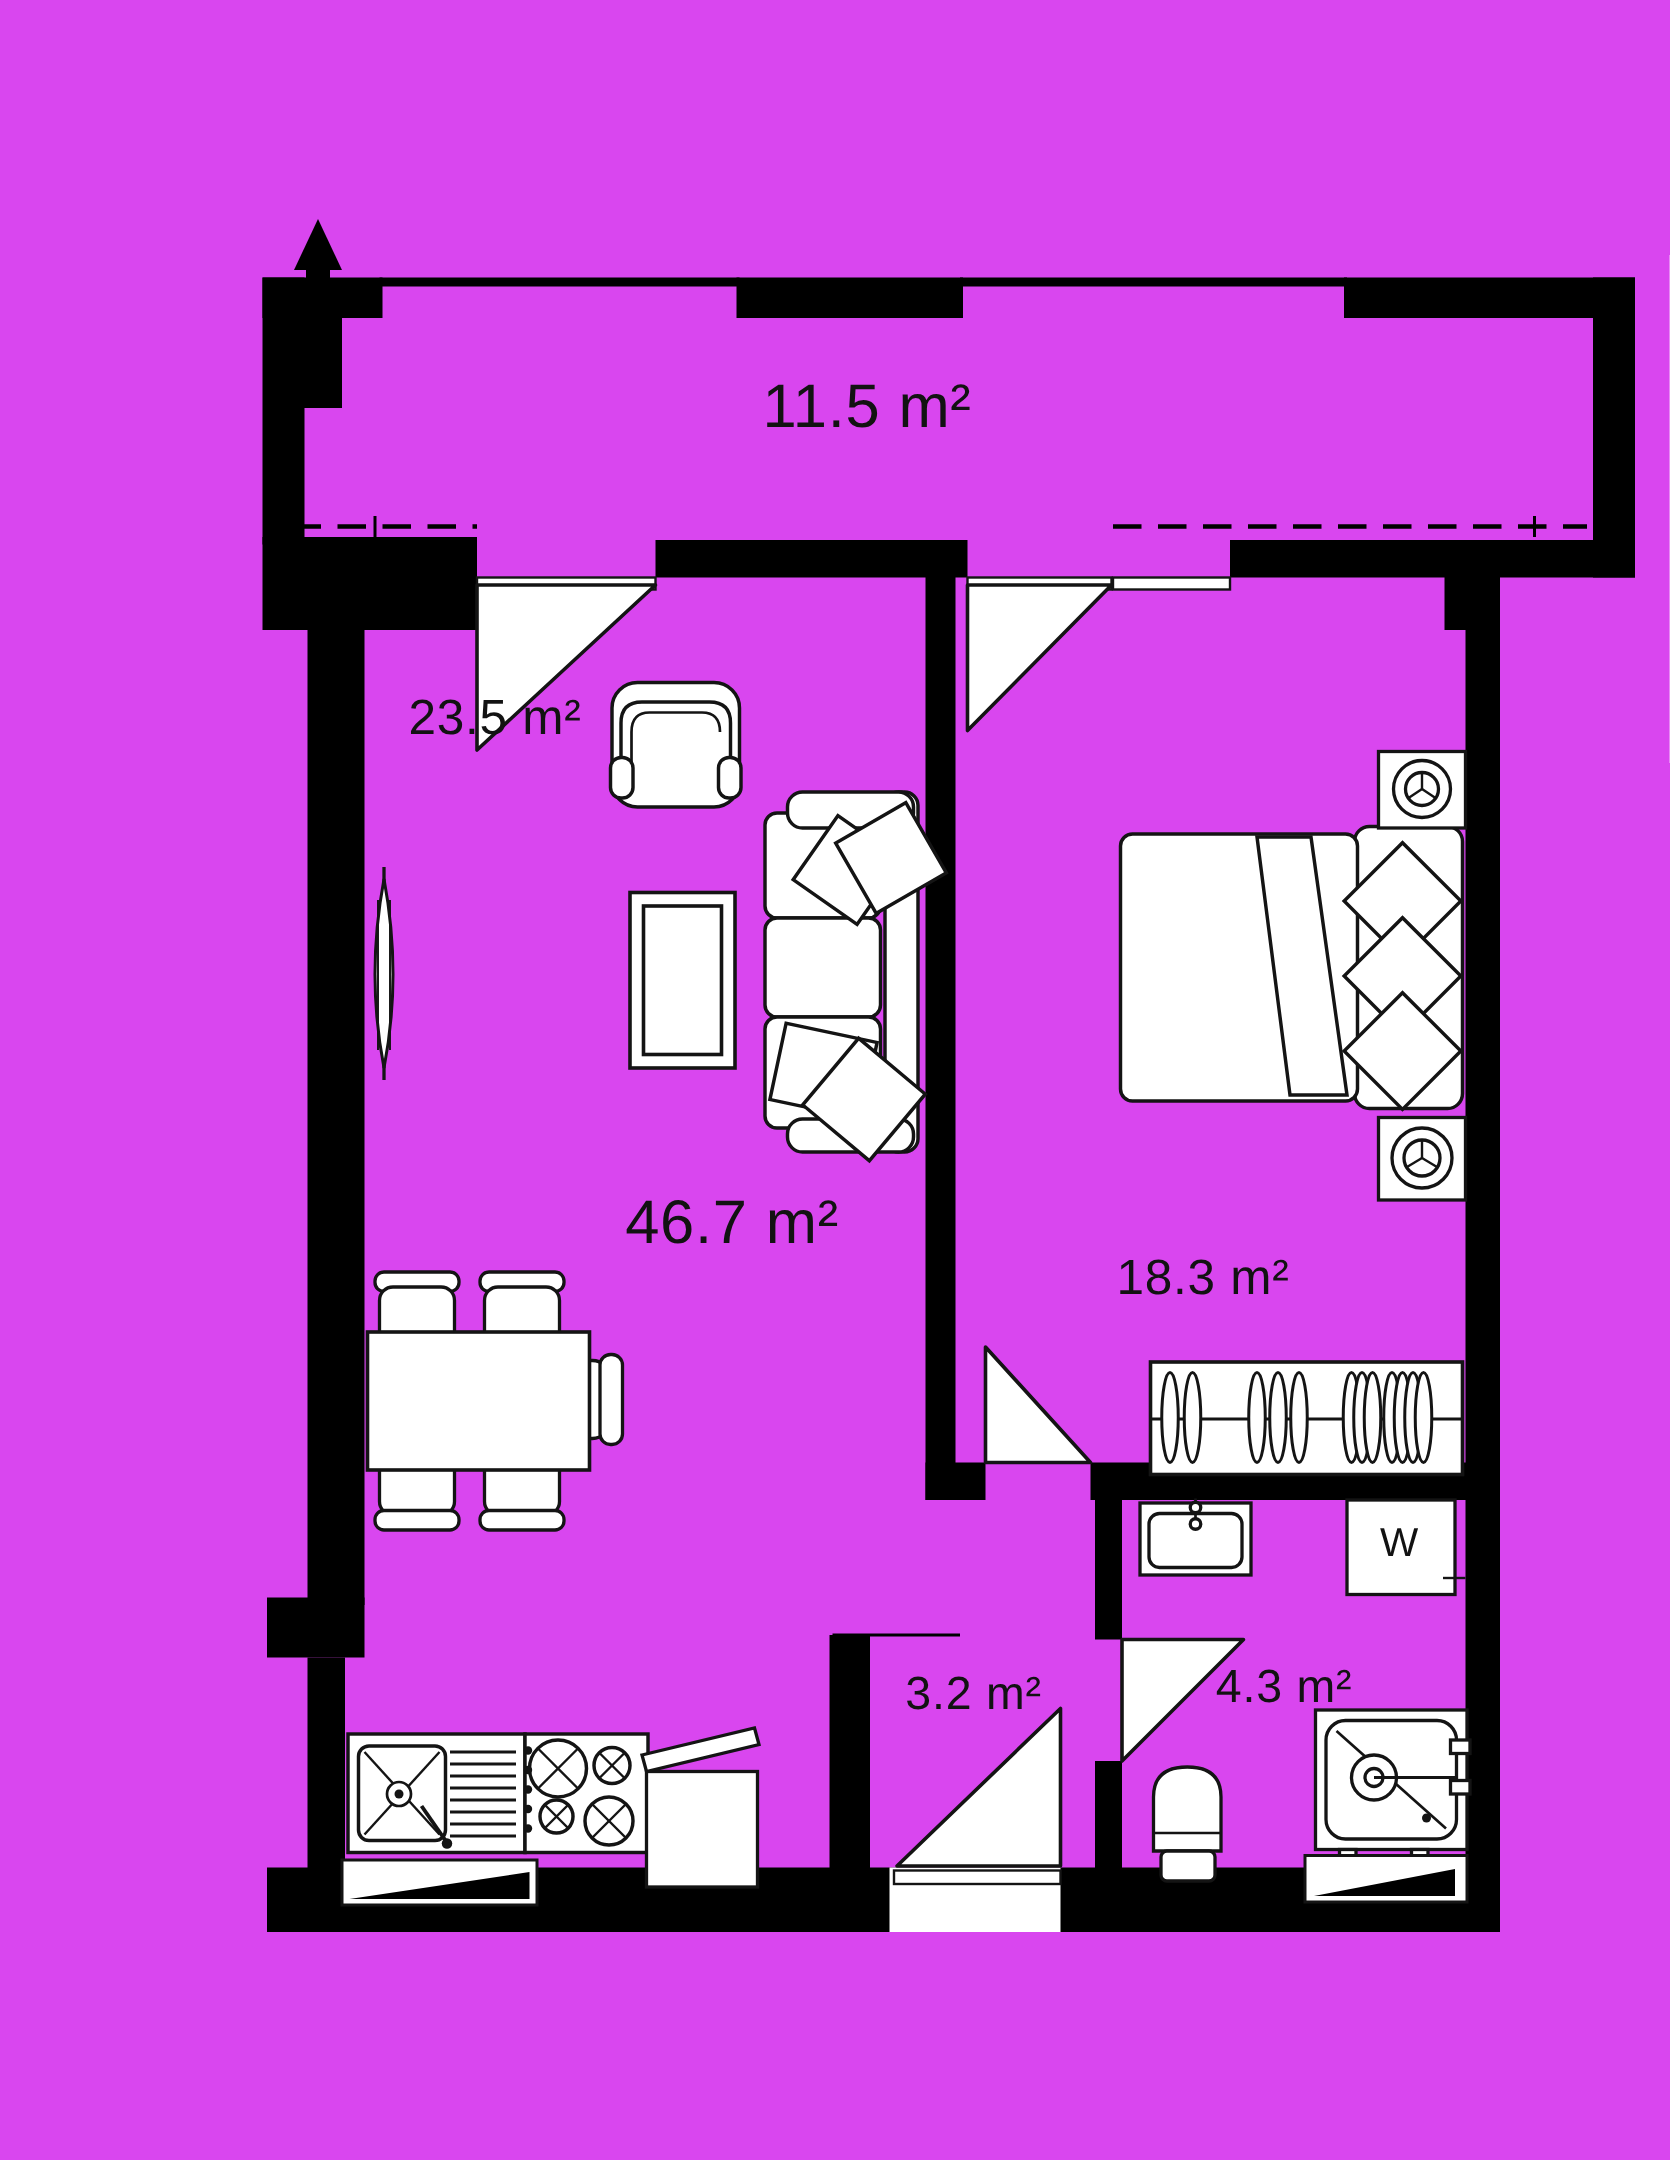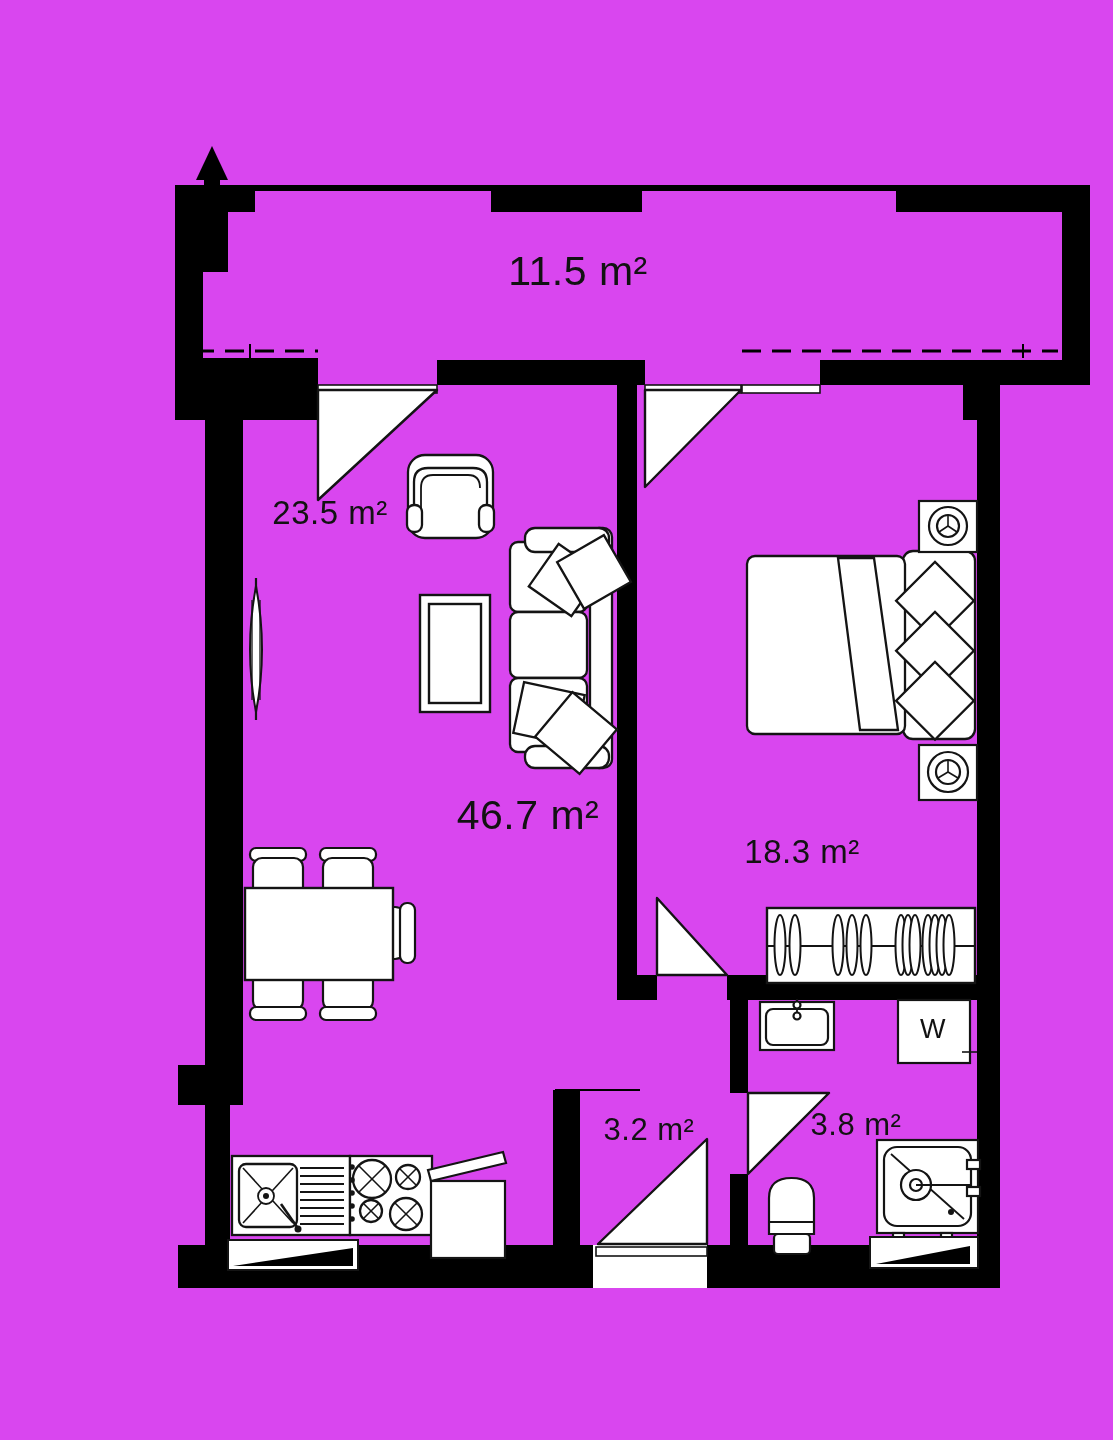--- a/index.html
+++ b/index.html
@@ -277,25 +277,25 @@
     <g>
       <rect x="228" y="1240" width="130" height="30" fill="#ffffff" stroke="#141414" stroke-width="2"></rect>
       <polygon points="233,1266 353,1248 353,1266" fill="#000000"></polygon>
       <rect x="870" y="1237" width="108" height="31" fill="#ffffff" stroke="#141414" stroke-width="2"></rect>
       <polygon points="876,1264 970,1246 970,1264" fill="#000000"></polygon>
     </g>
   </svg>
 
   <div class="room-label lbl-xl" style="left:578px; top:271px;">11.5 m²</div>
 
-  <div class="room-label lbl-lg" style="left:330px; top:512px;">23.5 m²</div>
-
-  <div class="room-label lbl-xl" style="left:488px; top:815px;margin-left:40px;">46.7 m²</div>
+  <div class="room-label lbl-lg" style="left:330px; top:478px;">23.5 m²</div>
+
+  <div class="room-label lbl-xl" style="left:488px; top:815px;">46.7 m²</div>
 
   <div class="room-label lbl-lg" style="left:802px; top:851px;">18.3 m²</div>
 
   <div class="room-label lbl-md" style="left:649px; top:1129px;">3.2 m²</div>
 
-  <div class="room-label lbl-md" style="left:856px; top:1124px;">3.8 m²</div>
+  <div class="room-label lbl-md" style="left:856px; top:1124px;">4.3 m²</div>
 
   <div class="room-label lbl-w" style="left:933px; top:1029px;">W</div>
 
 </div>
 
 </body></html>

